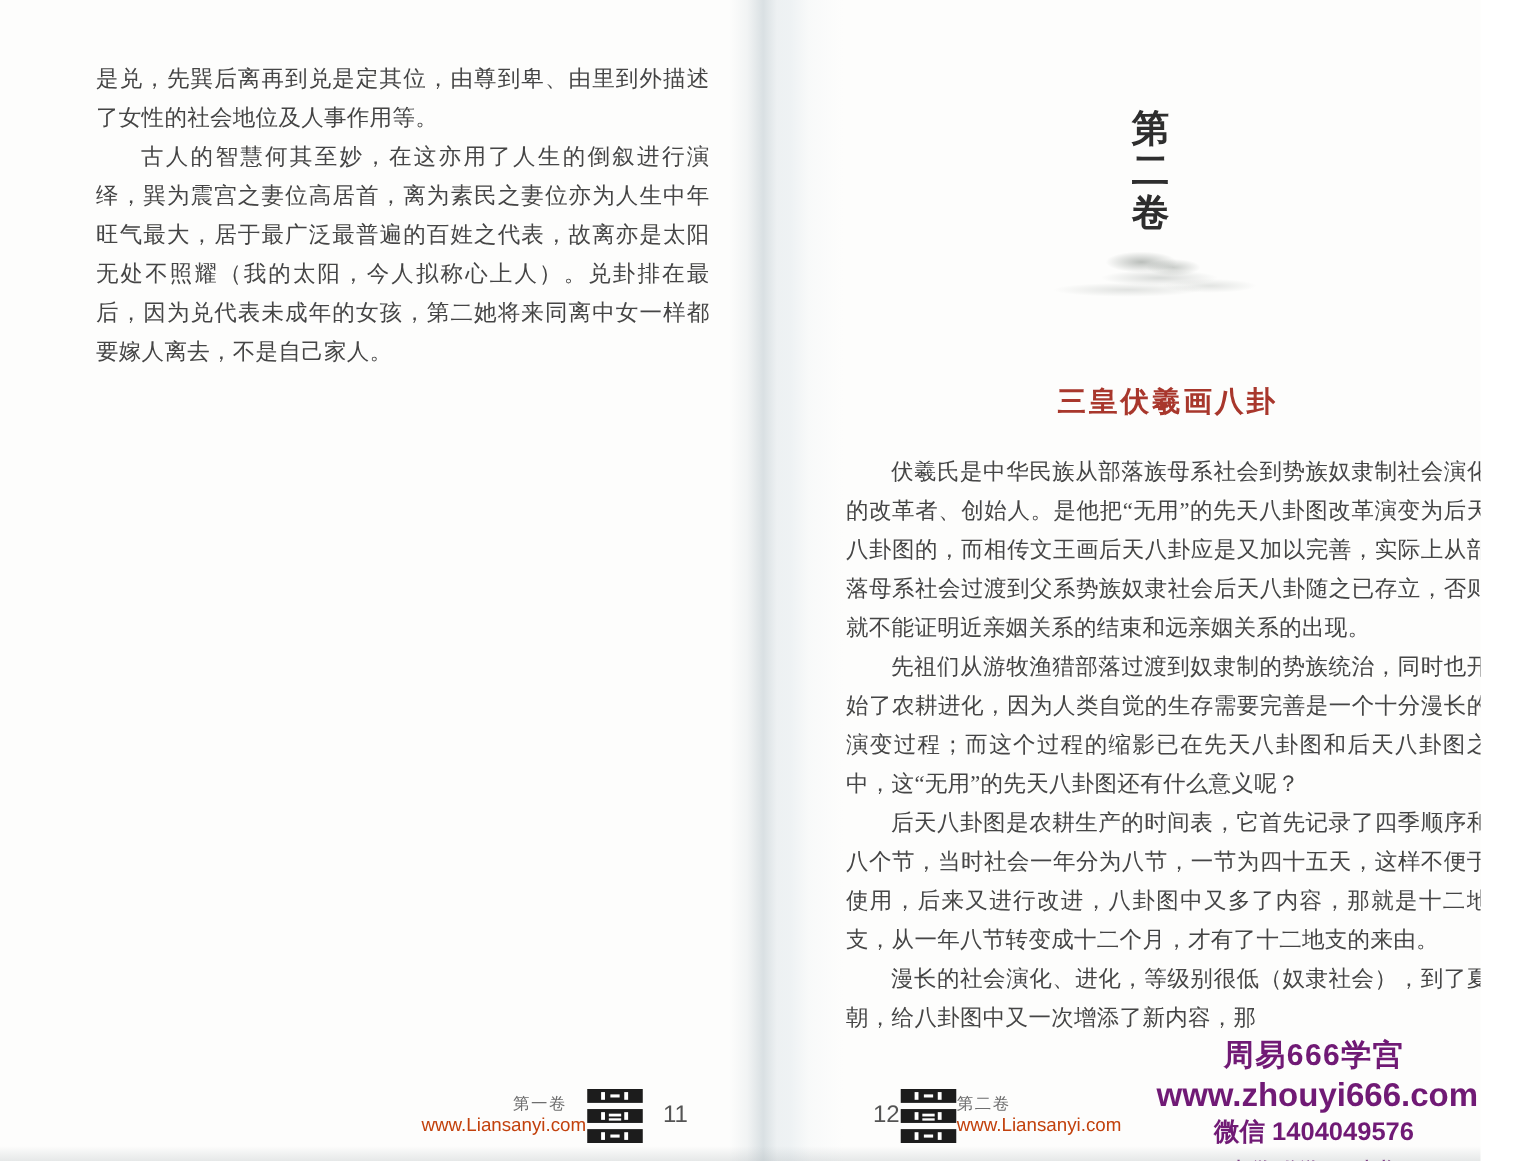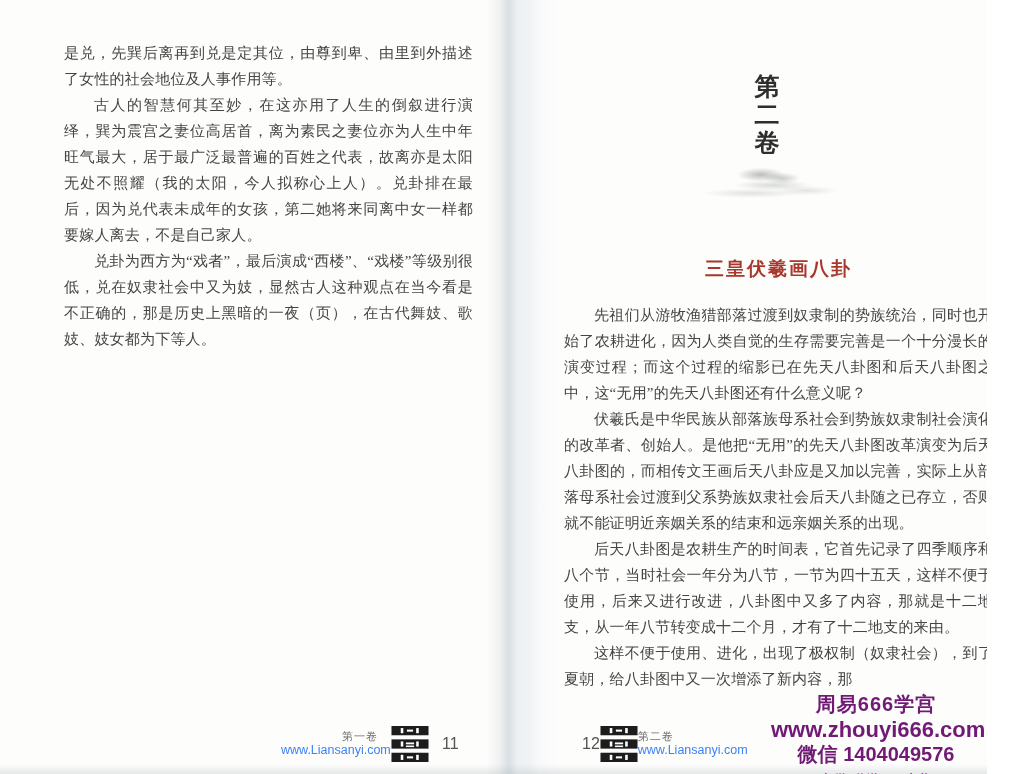--- a/index.html
+++ b/index.html
@@ -62,46 +62,45 @@
   
   .footer{
     position:absolute;top:726px;display:flex;align-items:center;
     font-family:"Liberation Sans","DejaVu Sans",sans-serif;
   }
   .footer-left{left:281px;gap:13px;}
   .footer-right{left:582px;}
   .footer-meta{line-height:1.2;}
   .footer-meta.align-r{text-align:right;width:97px;}
   .footer-meta .vol{font-size:11px;color:#6e6e6e;letter-spacing:1px;}
-  .footer-meta .url{font-size:12.5px;color:#3b82f6;}
+  .footer-meta .url{font-size:12.5px;color:#c2410c;}
   .pagenum{font-size:16px;color:#545454;}
   .logo{width:38px;height:36px;flex:0 0 auto;}
   
   .watermark{
     position:absolute;top:692px;right:6px;width:210px;
     text-align:center;
     font-family:"Liberation Sans","DejaVu Sans",sans-serif;
     font-weight:700;color:#701a75;line-height:25px;
     white-space:nowrap;
   }
   .watermark .wm-0{font-size:20px;letter-spacing:1px;}
   .watermark .wm-1{font-size:22px;}
-  .watermark .wm-2{font-size:20px;}
+  .watermark .wm-2{font-size:17px;}
   .watermark .wm-3{font-size:12px;}
 </style>
 </head>
 <body>
 
 <div class="canvas">
 
   <div>
     <div class="bodytext" id="left-paragraphs">
         <p class="">是兑，先巽后离再到兑是定其位，由尊到卑、由里到外描述了女性的社会地位及人事作用等。</p>
         <p class="indent">古人的智慧何其至妙，在这亦用了人生的倒叙进行演绎，巽为震宫之妻位高居首，离为素民之妻位亦为人生中年旺气最大，居于最广泛最普遍的百姓之代表，故离亦是太阳无处不照耀（我的太阳，今人拟称心上人）。兑卦排在最后，因为兑代表未成年的女孩，第二她将来同离中女一样都要嫁人离去，不是自己家人。</p>
-        <p class="indent">兑卦为西方为“戏者”，最后演成“西楼”、“戏楼”等级别很低，兑在奴隶社会中又为妓，显然古人这种观点在当今看是不正确的，那是历史上黑暗的一夜（页），在古代舞妓、歌妓、妓女都为下等人。</p>
       </div>
 
     <div class="footer footer-left">
       <div class="footer-meta align-r">
         <div class="vol">第一卷</div>
         <div class="url">www.Liansanyi.com</div>
       </div>
       <svg class="logo" viewBox="0 0 36 35" aria-hidden="true">
         <rect x="0" y="0" width="36" height="9" fill="#1c1c1c"></rect>
         <rect x="0" y="13" width="36" height="9" fill="#1c1c1c"></rect>
@@ -128,24 +127,24 @@
       <span>第</span>
       <span>二</span>
       <span>卷</span>
     </div>
 
     <div class="cloud"></div>
 
     <h2 class="chapter-title">三皇伏羲画八卦</h2>
 
     <div class="bodytext" id="right-paragraphs">
+        <p class="indent">伏羲氏是中华民族从部落族母系社会到势族奴隶制社会演化的改革者、创始人。是他把“无用”的先天八卦图改革演变为后天八卦图的，而相传文王画后天八卦应是又加以完善，实际上从部落母系社会过渡到父系势族奴隶社会后天八卦随之已存立，否则就不能证明近亲姻关系的结束和远亲姻关系的出现。</p>
         <p class="indent">先祖们从游牧渔猎部落过渡到奴隶制的势族统治，同时也开始了农耕进化，因为人类自觉的生存需要完善是一个十分漫长的演变过程；而这个过程的缩影已在先天八卦图和后天八卦图之中，这“无用”的先天八卦图还有什么意义呢？</p>
-        <p class="indent">伏羲氏是中华民族从部落族母系社会到势族奴隶制社会演化的改革者、创始人。是他把“无用”的先天八卦图改革演变为后天八卦图的，而相传文王画后天八卦应是又加以完善，实际上从部落母系社会过渡到父系势族奴隶社会后天八卦随之已存立，否则就不能证明近亲姻关系的结束和远亲姻关系的出现。</p>
         <p class="indent">后天八卦图是农耕生产的时间表，它首先记录了四季顺序和八个节，当时社会一年分为八节，一节为四十五天，这样不便于使用，后来又进行改进，八卦图中又多了内容，那就是十二地支，从一年八节转变成十二个月，才有了十二地支的来由。</p>
-        <p class="indent">这样不便于使用、进化，出现了极权制（奴隶社会），到了夏朝，给八卦图中又一次增添了新内容，那</p>
+        <p class="indent">漫长的社会演化、进化，等级别很低（奴隶社会），到了夏朝，给八卦图中又一次增添了新内容，那</p>
       </div>
 
     <div class="footer footer-right">
       <div class="pagenum">12</div>
       <svg class="logo" viewBox="0 0 36 35" aria-hidden="true">
         <rect x="0" y="0" width="36" height="9" fill="#1c1c1c"></rect>
         <rect x="0" y="13" width="36" height="9" fill="#1c1c1c"></rect>
         <rect x="0" y="26" width="36" height="9" fill="#1c1c1c"></rect>
         <rect x="9" y="2" width="2.5" height="5" fill="#fff"></rect>
           <rect x="24" y="2" width="2.5" height="5" fill="#fff"></rect>

